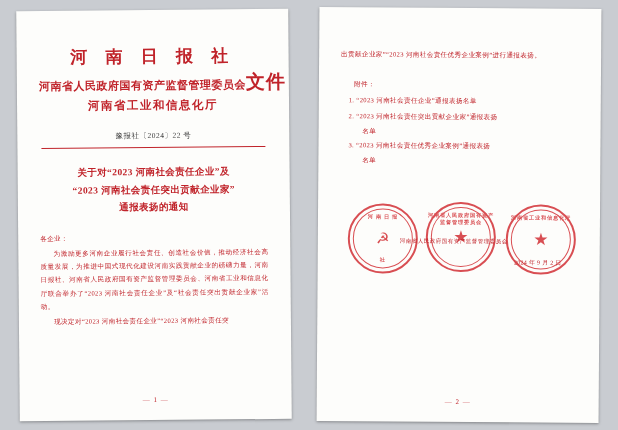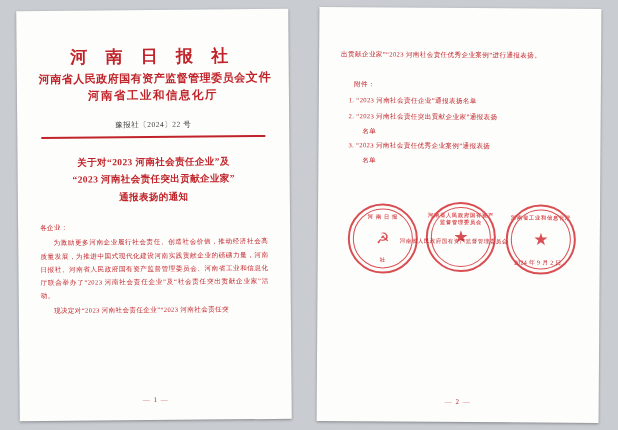--- a/index.html
+++ b/index.html
@@ -51,21 +51,21 @@
     line-height: 1.35;
   }
   .lh-row2 {
     font-size: 11px;
     font-weight: bold;
     letter-spacing: 0.5px;
     line-height: 1.5;
     white-space: nowrap;
   }
   .lh-row2 .wen {
-    font-size: 12px;
+    font-size: 19px;
     letter-spacing: 1px;
     font-family: Liberation Serif, serif;
   }
   .lh-row3 {
     font-size: 11.5px;
     font-weight: bold;
     letter-spacing: 1.5px;
     line-height: 1.5;
   }
   .docnum {

